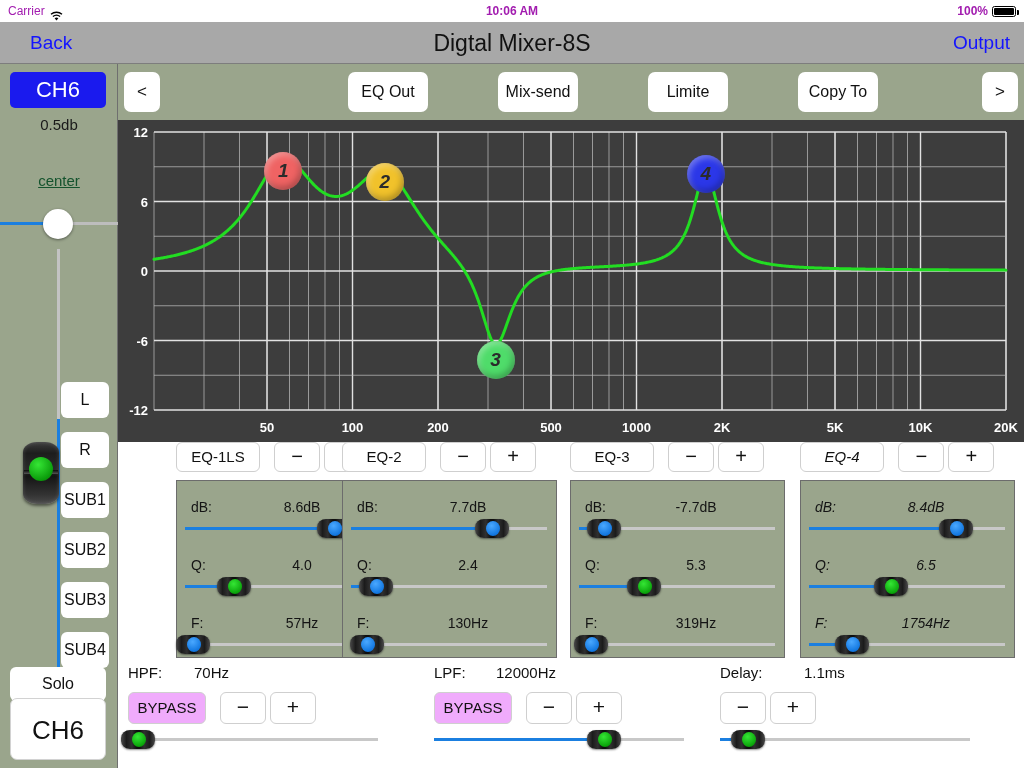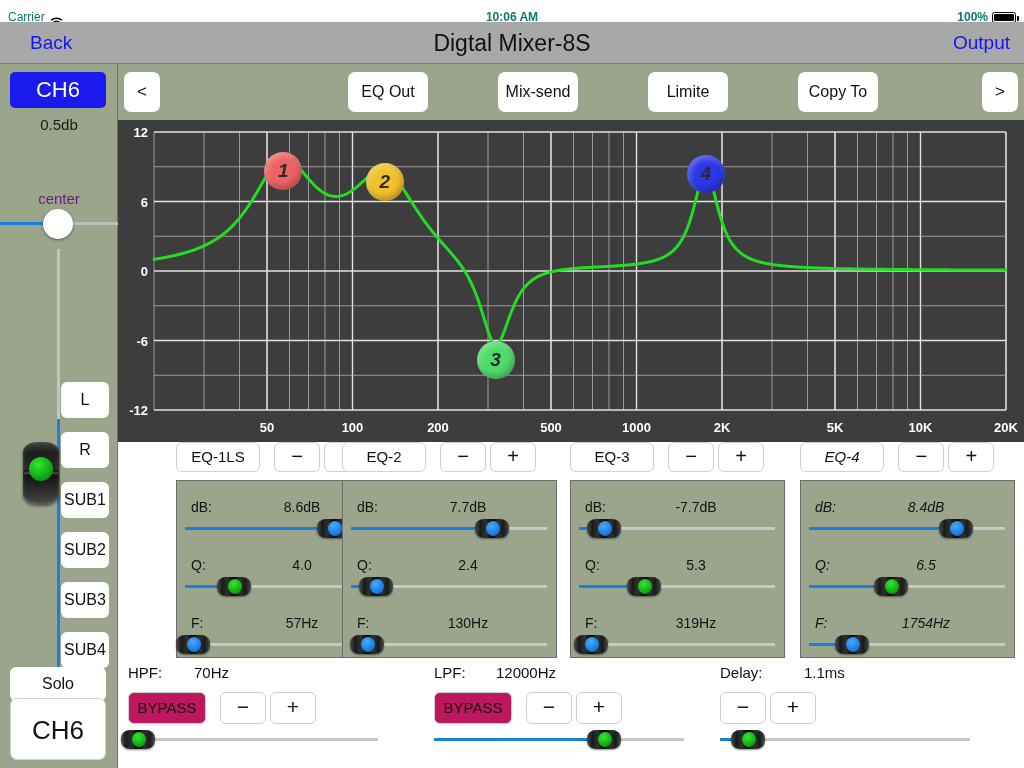--- a/index.html
+++ b/index.html
@@ -6,22 +6,22 @@
   html, body {
     width: 1024px; height: 768px;
     font-family: "Liberation Sans", sans-serif;
     overflow: hidden;
     background: #ffffff;
   }
   #app { position: relative; width: 1024px; height: 768px; }
 
   
   .statusbar {
-    position: absolute; top: 6px; left: 0; width: 1024px; height: 22px;
-    background: #ffffff; color: #0f766e;
+    position: absolute; top: 0; left: 0; width: 1024px; height: 22px;
+    background: #ffffff; color: #a21caf;
     font-size: 12px; line-height: 22px;
   }
   .sb-left { position: absolute; left: 8px; top: 0; display: flex; align-items: center; gap: 5px; height: 22px; }
   .sb-center { position: absolute; left: 0; top: 0; width: 1024px; text-align: center; font-weight: bold; font-size: 12px; }
   .sb-right { position: absolute; right: 8px; top: 0; display: flex; align-items: center; gap: 4px; height: 22px; font-weight: bold; }
   .wifi-icon { display: inline-block; width: 13px; height: 11px; position: relative; top: 1px; }
   .batt { width: 24px; height: 11px; border: 1.3px solid #000; border-radius: 2.5px; position: relative; }
   .batt::after { content: ""; position: absolute; right: -4px; top: 3px; width: 2px; height: 5px; background: #000; border-radius: 0 1px 1px 0; }
   .batt-fill { position: absolute; left: 1px; top: 1px; bottom: 1px; width: 20px; background: #000; border-radius: 1px; }
 
@@ -45,21 +45,21 @@
     position: absolute; left: 10px; top: 8px; width: 96px; height: 36px;
     background: #1a1aee; color: #fff; border-radius: 5px;
     font-size: 22px; text-align: center; line-height: 36px;
   }
   .db-label { position: absolute; left: 0; top: 52px; width: 118px; text-align: center; font-size: 15px; color: #1a1a1a; }
   .mute-btn {
     position: absolute; left: 10px; top: 80px; width: 96px; height: 36px;
     background: #fff; border-radius: 6px; color: #111;
     font-size: 22px; text-align: center; line-height: 36px;
   }
-  .center-label { position: absolute; left: 0; top: 126px; width: 118px; text-align: center; font-size: 15px; color: #701a75; }
+  .center-label { position: absolute; left: 0; top: 108px; width: 118px; text-align: center; font-size: 15px; color: #14532d; text-decoration: underline; }
   .pan-track {
     position: absolute; left: 0px; top: 158px; width: 118px; height: 3px; background: #bdbdbd;
   }
   .pan-fill { position: absolute; left: 0; top: 0; width: 50%; height: 3px; background: #1b7fe0; }
   .pan-thumb {
     position: absolute; left: 43px; top: 145px; width: 30px; height: 30px;
     border-radius: 50%; background: #fff; box-shadow: 0 1px 3px rgba(0,0,0,.45);
   }
 
   
@@ -158,21 +158,21 @@
     border-radius: 50%; background: radial-gradient(circle at 40% 32%, #4aa8ff, #1277e0 70%, #0b5cae);
   }
   .sl-thumb.green .dot { background: radial-gradient(circle at 40% 32%, #35e635, #0ba40b 70%, #077007); }
 
   
   .filt { position: absolute; top: 664px; }
   .filt-label { position: absolute; font-size: 15px; color: #111; }
   .filt-value { position: absolute; font-size: 15px; color: #111; }
   .bypass {
     position: absolute; top: 28px; width: 78px; height: 32px;
-    background: #be185d; border: 1px solid #cfcfcf; border-radius: 6px;
+    background: #f0abfc; border: 1px solid #cfcfcf; border-radius: 6px;
     font-size: 15px; text-align: center; line-height: 30px; color: #111;
   }
   .fpm {
     position: absolute; top: 28px; width: 46px; height: 32px;
     background: #fff; border: 1px solid #cfcfcf; border-radius: 6px;
     font-size: 21px; text-align: center; line-height: 28px; color: #111;
   }
 </style>
 </head>
 <body>

